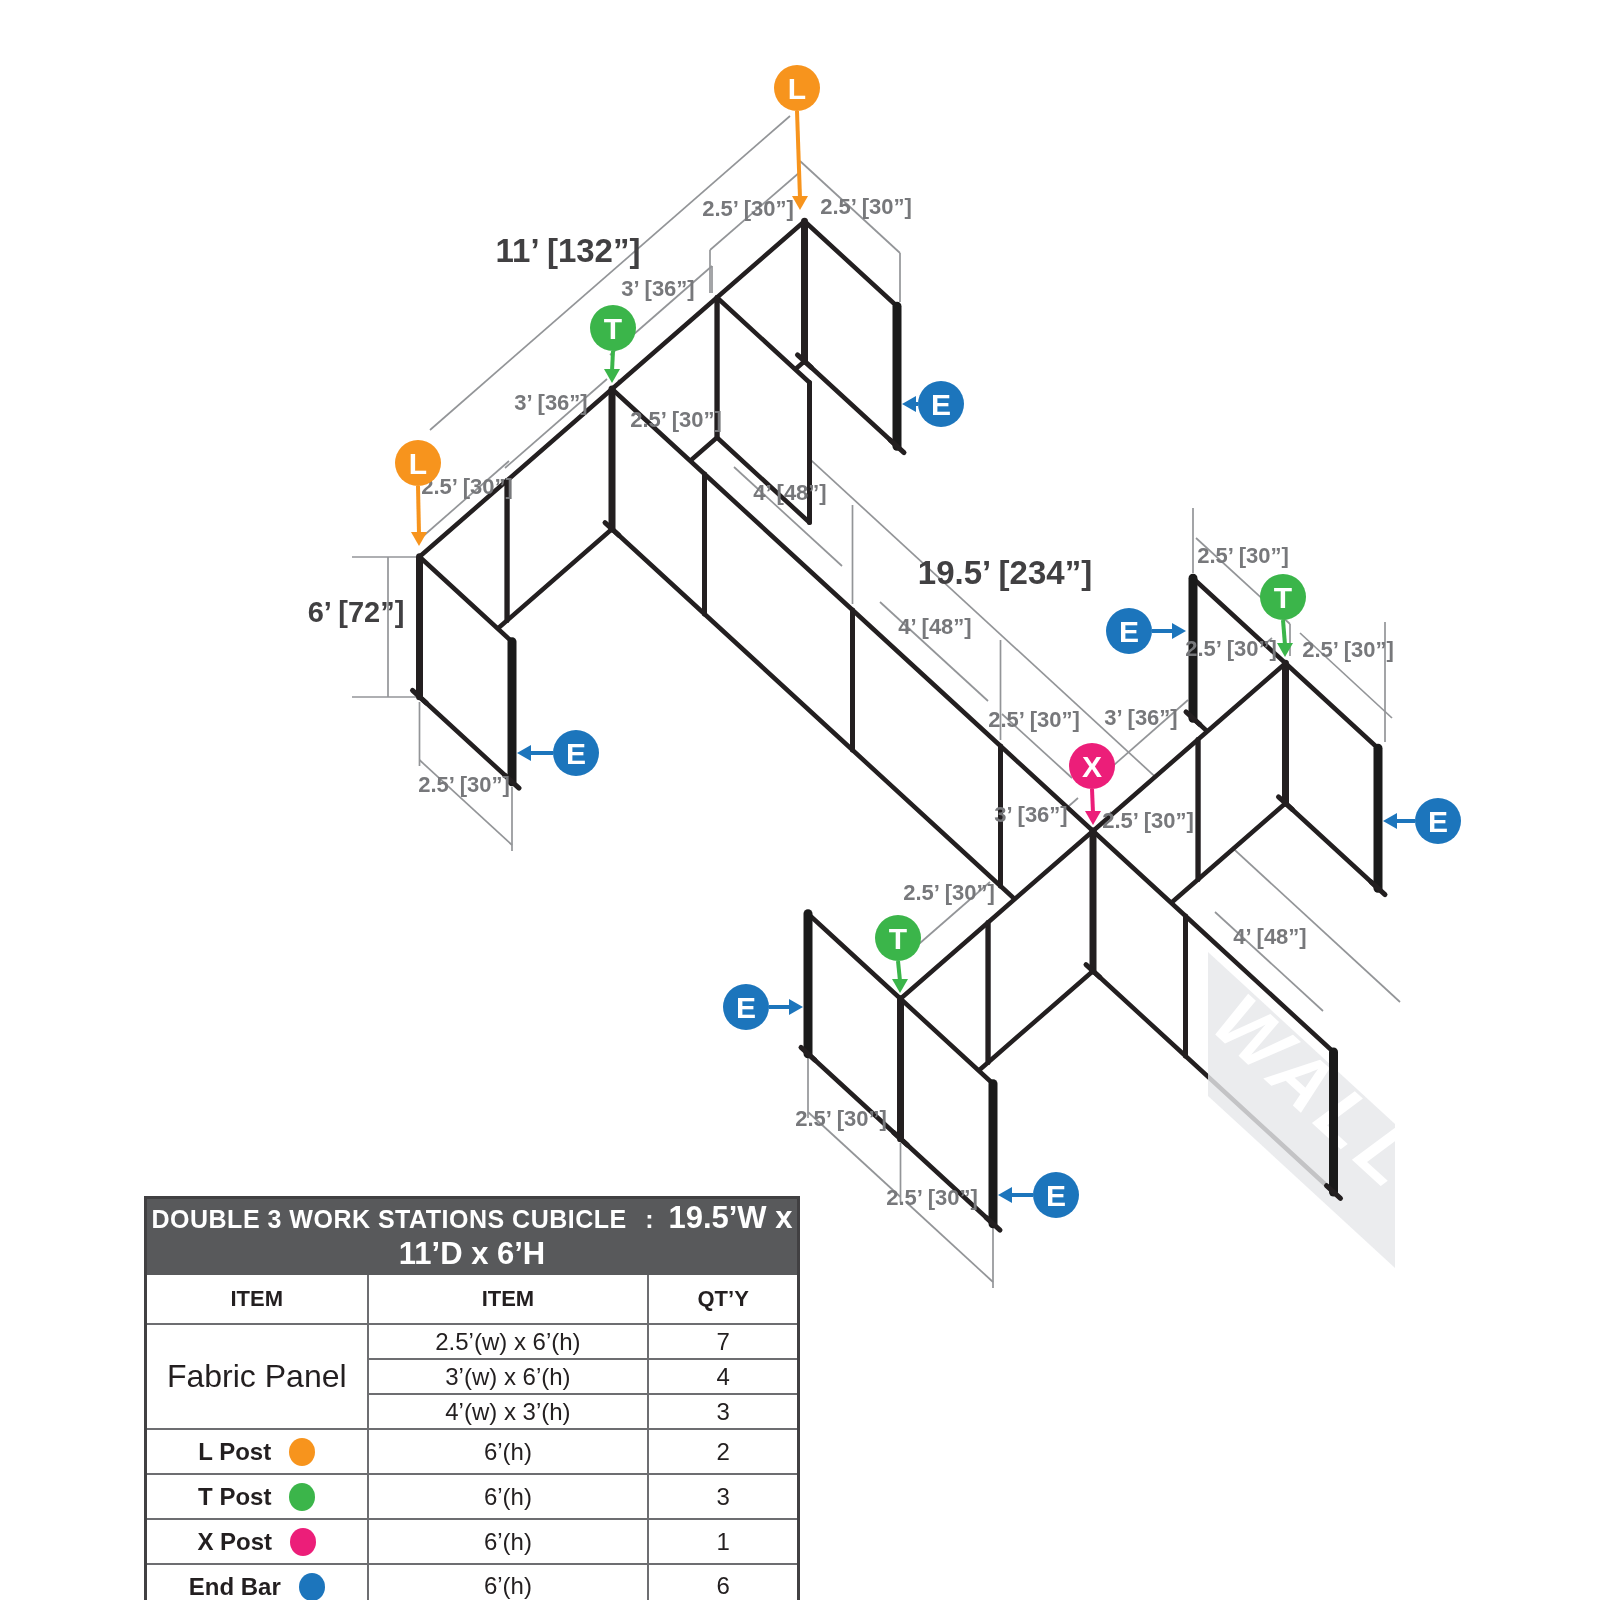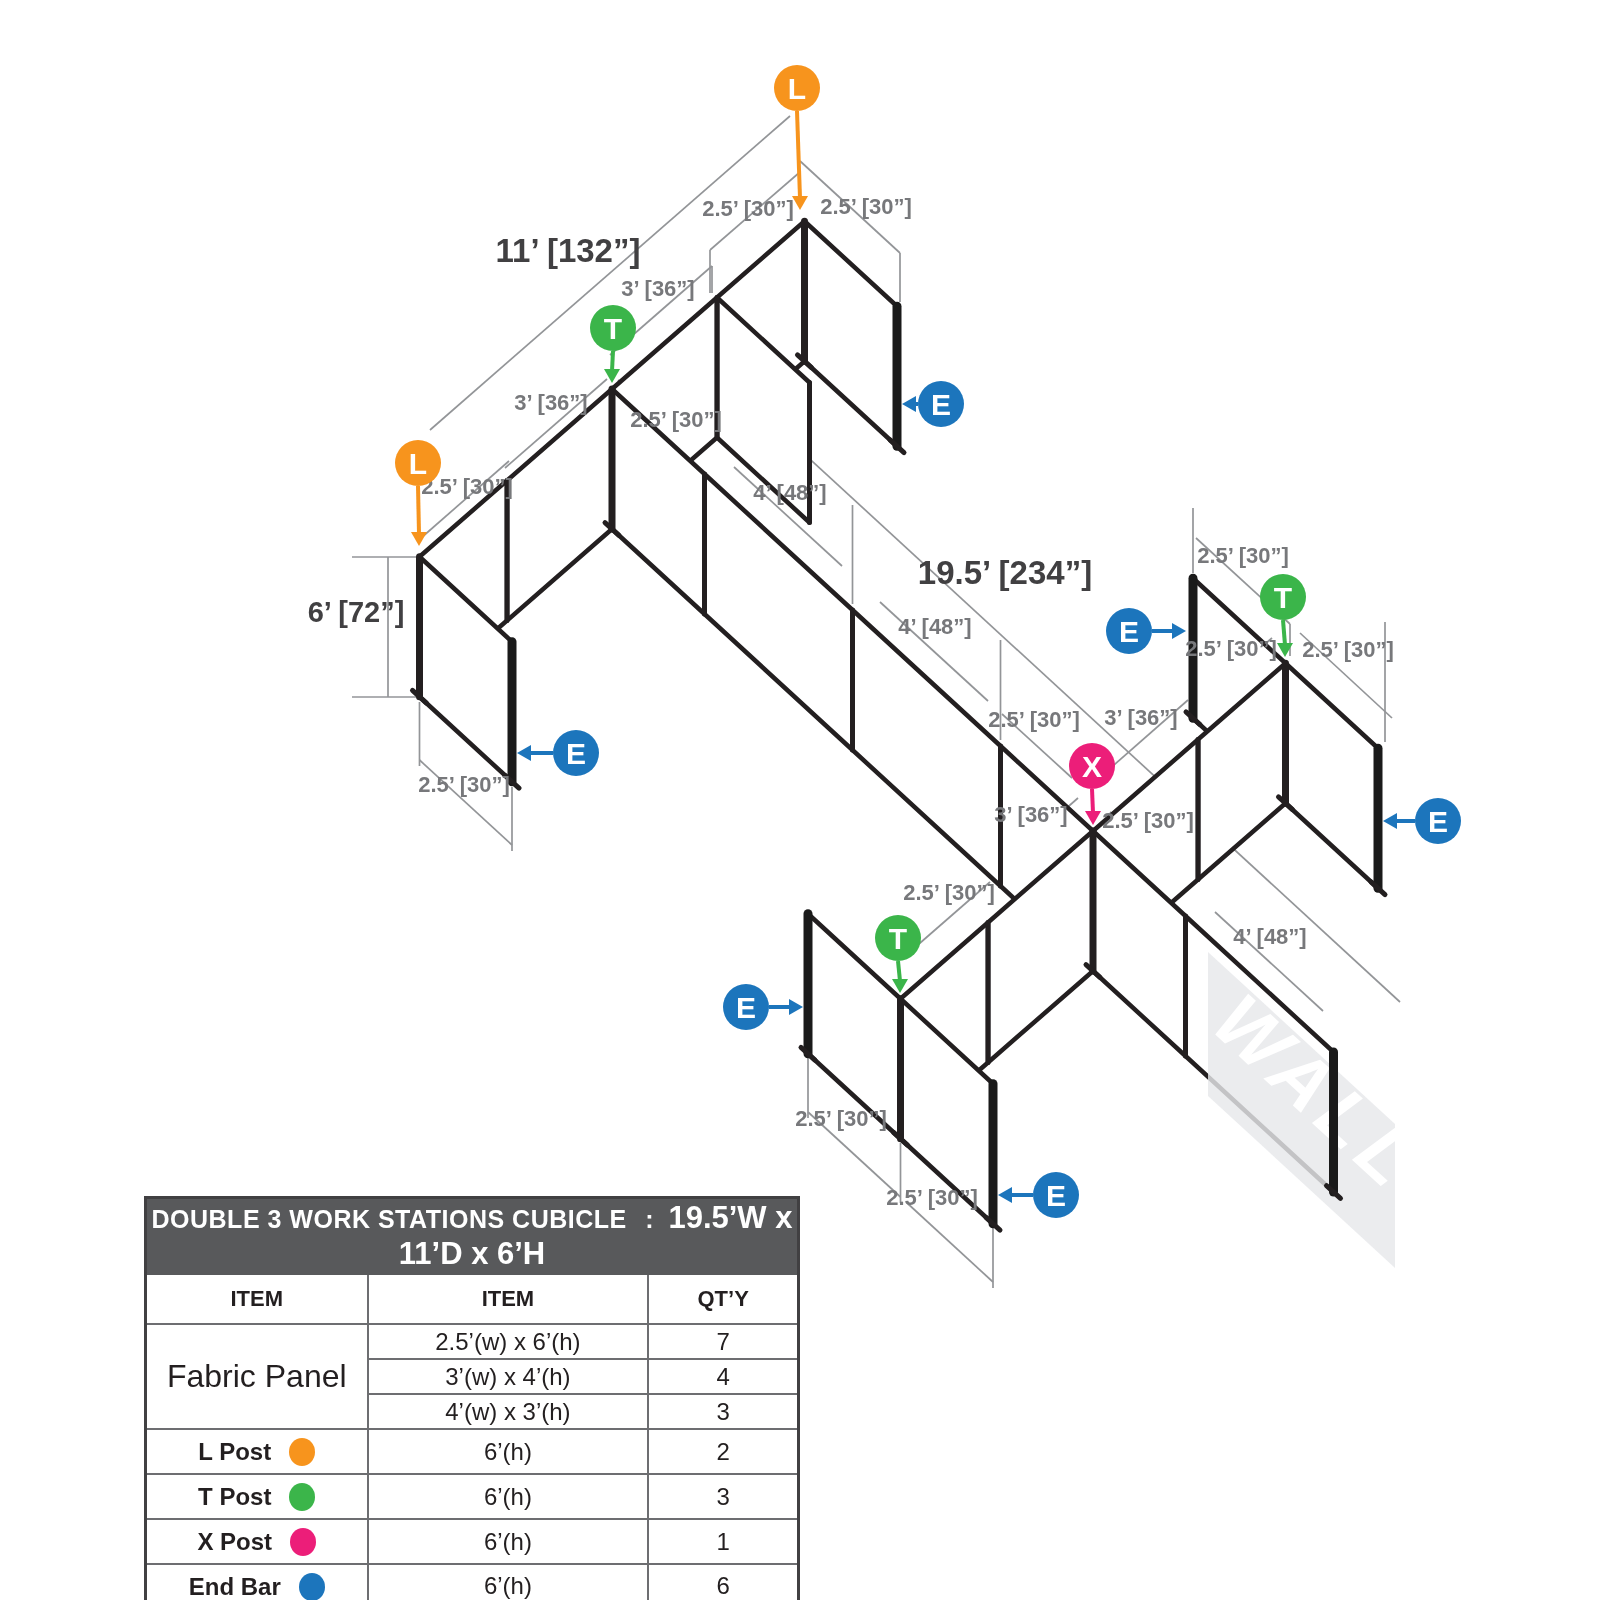--- a/index.html
+++ b/index.html
@@ -248,21 +248,21 @@
       <th class="colhead" style="width:34%">ITEM</th>
       <th class="colhead" style="width:43%">ITEM</th>
       <th class="colhead" style="width:23%">QT’Y</th>
     </tr>
     <tr class="frow">
       <td rowspan="3" class="itemcell">Fabric Panel</td>
       <td>2.5’(w) x 6’(h)</td>
       <td>7</td>
     </tr>
     <tr class="frow">
-      <td>3’(w) x 4’(h)</td>
+      <td>3’(w) x 6’(h)</td>
       <td>4</td>
     </tr>
     <tr class="frow">
       <td>4’(w) x 3’(h)</td>
       <td>3</td>
     </tr>
     <tr class="prow">
       <td><span class="ilabel">L Post</span><span class="dot" style="background: rgb(247, 148, 29);"></span></td>
       <td>6’(h)</td>
       <td>2</td>

